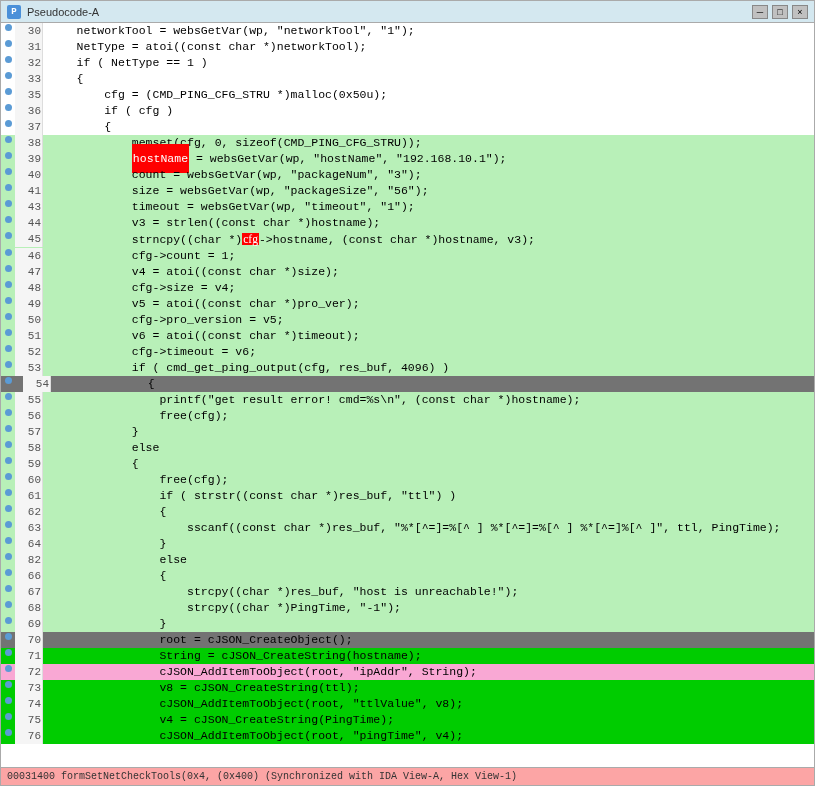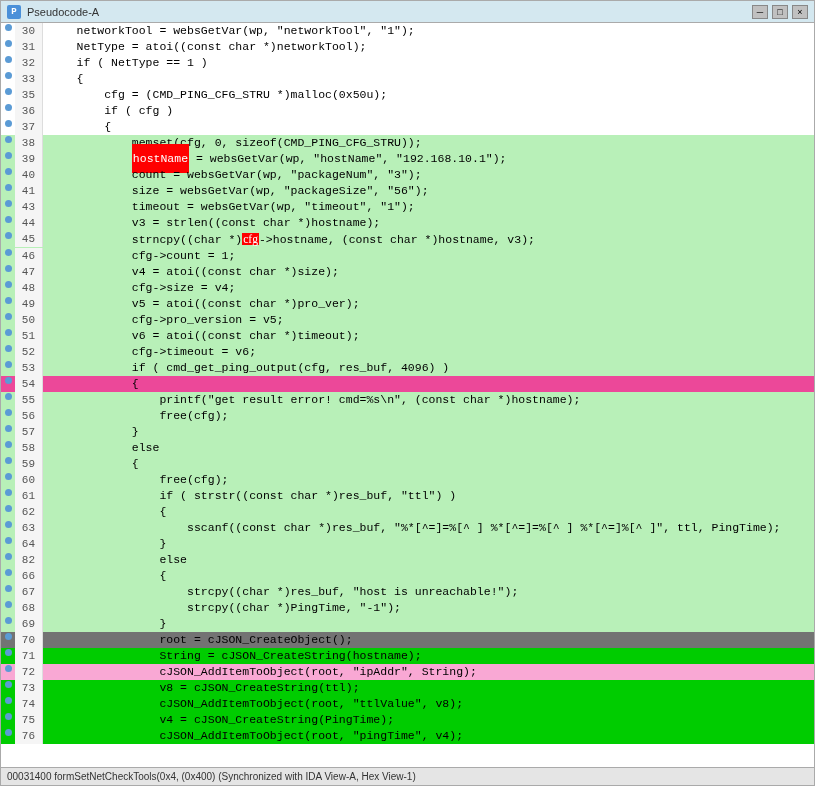--- a/index.html
+++ b/index.html
@@ -89,43 +89,43 @@
     .dot {
       width: 7px;
       height: 7px;
       border-radius: 50%;
       background: #5b9bd5;
     }
     .line-num {
       width: 28px;
       min-width: 28px;
       text-align: right;
-      padding-right: 7px;
+      padding-right: 1px;
       color: #555;
       font-size: 11px;
       background: #f5f5f5;
       border-right: 1px solid #ddd;
       user-select: none;
     }
     .line-content {
       flex: 1;
       padding-left: 6px;
       white-space: pre;
       font-size: 11.5px;
       color: #000;
     }
     .status-bar {
       height: 18px;
-      background: #e5e5e5;
+      background: #fca5a5;
       border-top: 1px solid #aaa;
       display: flex;
       align-items: center;
       padding: 0 6px;
       font-size: 10px;
-      font-family: Liberation Sans, sans-serif;
+      font-family: Liberation Mono, monospace;
       color: #333;
     }
     .inline-red {
       background: #ff0000;
       color: #fff;
       padding: 8px 1px;
     }
   </style>
 </head>
 <body>
@@ -291,21 +291,21 @@
         <div class="line-num">52</div>
         <div class="line-content">            cfg-&gt;timeout = v6;</div>
       </div>
       <div class="code-line" style="background: rgb(184, 240, 184);">
         <div class="line-dot">
           <div class="dot"></div>
         </div>
         <div class="line-num">53</div>
         <div class="line-content">            if ( cmd_get_ping_output(cfg, res_buf, 4096) )</div>
       </div>
-      <div class="code-line" style="background: #ec4899;">
+      <div class="code-line" style="background: #737373; gap: 8px;">
         <div class="line-dot">
           <div class="dot"></div>
         </div>
         <div class="line-num">54</div>
         <div class="line-content">            {</div>
       </div>
       <div class="code-line" style="background: rgb(184, 240, 184);">
         <div class="line-dot">
           <div class="dot"></div>
         </div>

